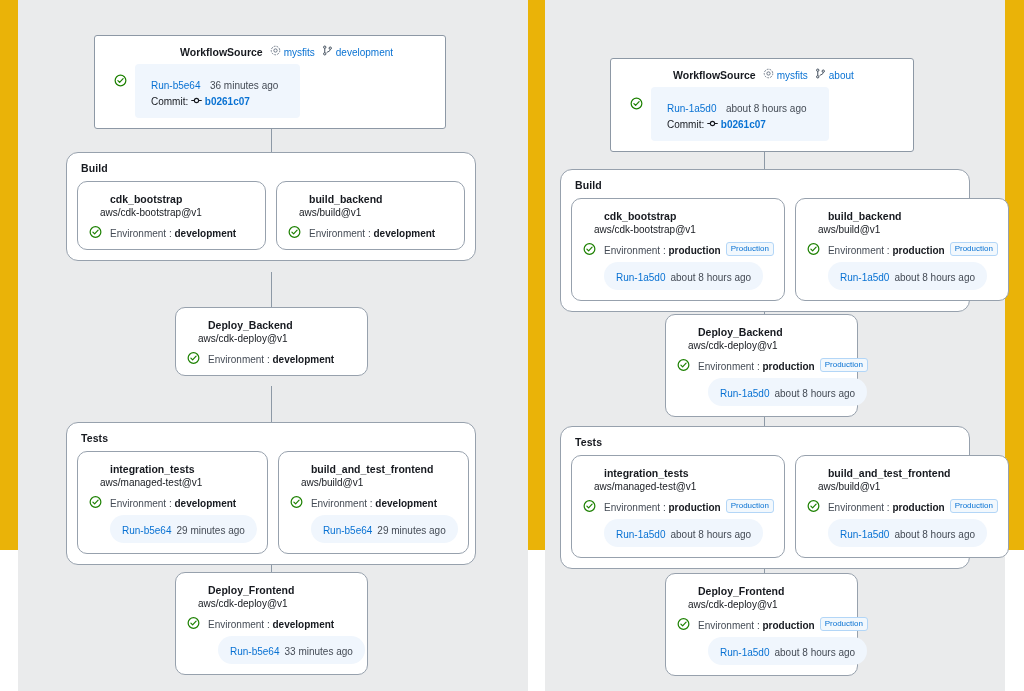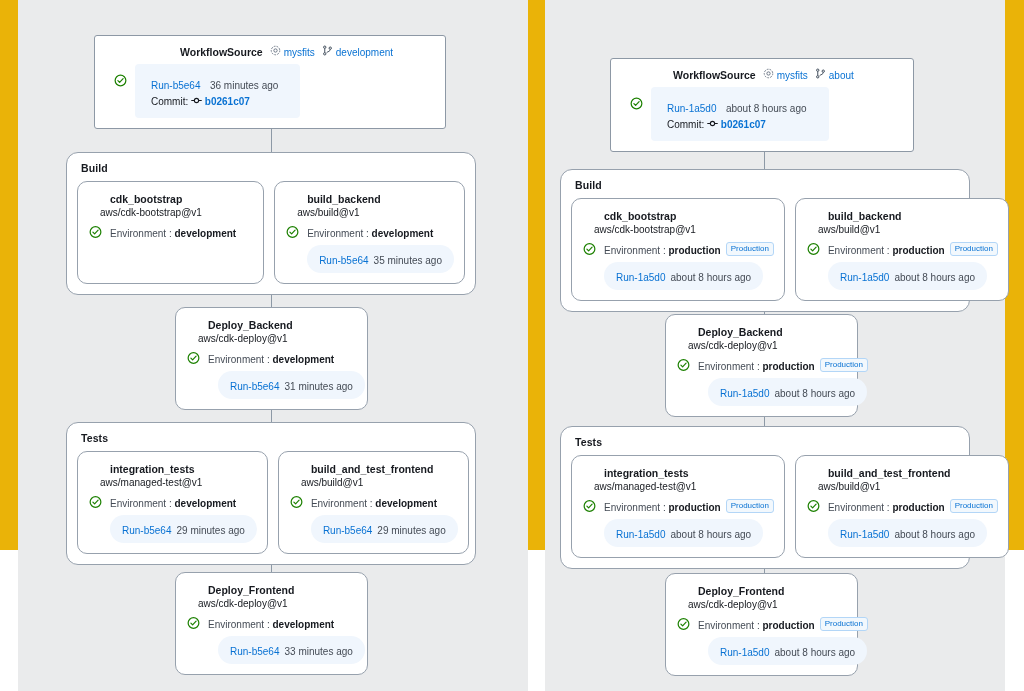--- a/index.html
+++ b/index.html
@@ -285,42 +285,36 @@
             <div class="n-sub">aws/build@v1</div>
             <div class="n-envrow">
               <span class="status-icon">
                 <svg width="13" height="13" viewBox="0 0 16 16">
                   <circle cx="8" cy="8" r="6.6" fill="none" stroke="#1d8102" stroke-width="1.5"></circle>
                   <path d="M4.8 8.2 L6.9 10.3 L11.2 5.7" fill="none" stroke="#1d8102" stroke-width="1.5" stroke-linecap="round" stroke-linejoin="round"></path>
                 </svg>
               </span>
               <span class="n-env"><span>Environment :</span> <b>development</b></span>
             </div>
-            <div class="run-pill">
-              <a class="run-link" href="#">Run-b5e64</a><span class="run-time">35 minutes ago</span>
-            </div>
           </div>
 
         </div>
       </div>
 
       <div class="node" style="left:157px; top:307px; width:193px; padding:10px 10px;">
         <div class="n-title">Deploy_Backend</div>
         <div class="n-sub">aws/cdk-deploy@v1</div>
         <div class="n-envrow">
           <span class="status-icon">
             <svg width="13" height="13" viewBox="0 0 16 16">
               <circle cx="8" cy="8" r="6.6" fill="none" stroke="#1d8102" stroke-width="1.5"></circle>
               <path d="M4.8 8.2 L6.9 10.3 L11.2 5.7" fill="none" stroke="#1d8102" stroke-width="1.5" stroke-linecap="round" stroke-linejoin="round"></path>
             </svg>
           </span>
           <span class="n-env"><span>Environment :</span> <b>development</b></span>
-        </div>
-        <div class="run-pill" style="margin-left:32px;">
-          <a class="run-link" href="#">Run-b5e64</a><span class="run-time">31 minutes ago</span>
         </div>
       </div>
 
       <div class="group" style="left:48px; top:422px; width:410px;">
         <div class="group-title">Tests</div>
         <div class="group-body">
 
           <div class="action">
             <div class="n-title">integration_tests</div>
             <div class="n-sub">aws/managed-test@v1</div>

